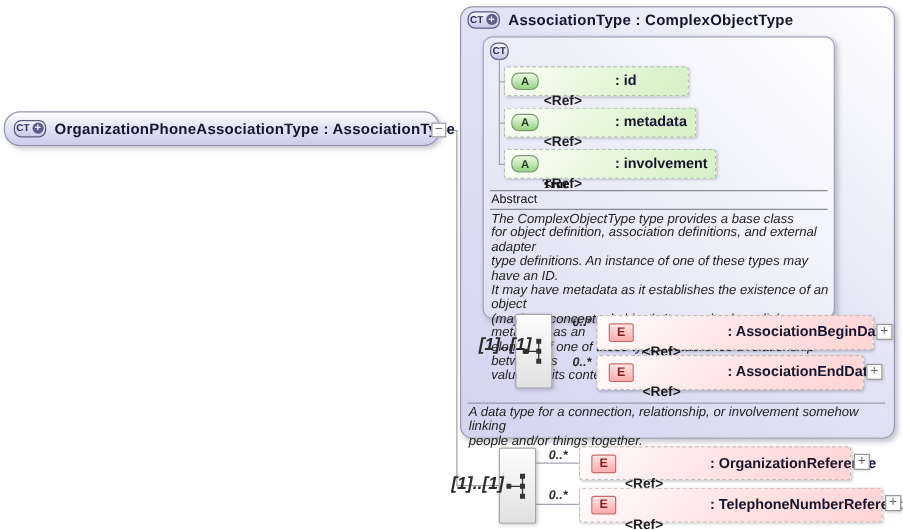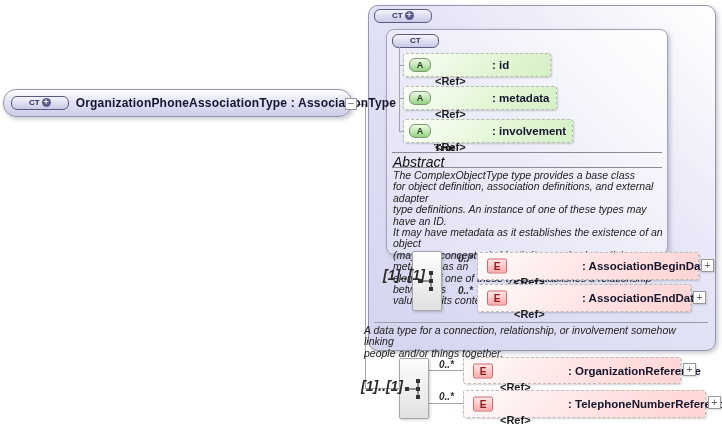--- a/index.html
+++ b/index.html
@@ -10,21 +10,21 @@
   .node { position:absolute; border:1px solid #9595ac; box-shadow:2px 2px 4px rgba(90,90,120,.35); box-sizing:border-box; }
   #root-box { border-radius:13px; background:linear-gradient(180deg,#ffffff 0%,#e3e3f6 45%,#cccce9 100%); }
   #type-box { border-radius:10px; background:linear-gradient(225deg,#ffffff 0%,#e3e3f6 45%,#d4d4ef 100%); }
   #base-box { border-radius:8px; border-color:#a2a2b8; background:linear-gradient(225deg,#ffffff 0%,#ececf9 55%,#e0e0f4 100%); }
 
   .hdr { position:absolute; display:flex; align-items:center; gap:7px; white-space:nowrap; }
   .hdr .title { font-weight:bold; font-size:12px; color:#15152e; letter-spacing:.2px; }
 
   .ct-icon { display:inline-flex; border:1px solid #5a5a80; border-radius:6px;
              background:linear-gradient(180deg,#f4f4fc,#c9c9e6); color:#2c2c55; font-size:8px;
-             font-weight:bold; padding:1px 17px; height:10px; line-height:10px; }
+             font-weight:bold; padding:1px 1px; height:10px; line-height:10px; }
   .ct-plus { width:9px; height:9px; border-radius:50%; background:#5c5c88; color:#eeeefa; font-size:9px;
              line-height:8px; text-align:center; margin-left:2px; font-weight:bold; display:inline-block; }
 
   .attr-box { position:absolute; border:1px dashed #b4bdae; border-radius:3px;
               background:linear-gradient(135deg,#fcfff9 0%,#e4f6d8 55%,#d5f0c6 100%);
               box-shadow:1px 1px 2px rgba(0,0,0,.18); box-sizing:border-box; }
   .elem-box { position:absolute; border:1px dashed #c0bcbc; border-radius:3px;
               background:linear-gradient(135deg,#fffcfc 0%,#ffe2e2 55%,#ffd4d4 100%);
               box-shadow:1px 1px 2px rgba(0,0,0,.18); box-sizing:border-box; }
 
@@ -47,21 +47,21 @@
 
   .occurs { position:absolute; font-size:10px; font-style:italic; font-weight:bold; color:#2b2b2b; white-space:nowrap; }
   .card   { position:absolute; font-size:14px; font-style:italic; font-weight:bold; color:#2b2b2b; white-space:nowrap; z-index:3; }
 
   .btn { position:absolute; border:1px solid #9a9a9a; background:#fdfdfd; color:#666; text-align:center;
          box-sizing:border-box; z-index:4; cursor:pointer; }
   .minus-btn { width:12px; height:12px; font-size:11px; line-height:9px; }
   .plus-btn  { width:13px; height:13px; font-size:11px; line-height:10px; box-shadow:1px 1px 2px rgba(0,0,0,.15); }
 
   .doc { position:absolute; font-size:10.5px; font-style:italic; color:#222; line-height:11.4px; white-space:pre-line; }
-  .abstract-label { position:absolute; font-size:14px; font-style:italic; color:#111; }
+  .abstract-label { position:absolute; font-size:10px; color:#111; }
   .abstract-value { position:absolute; font-size:10.5px; font-weight:bold; color:#111; }
   .sep { position:absolute; height:1px; background:#8a8a96; }
 </style>
 </head>
 <body>
 
 <div id="stage">
 
   <div class="line" style="left:357px;top:104px;width:9px;height:1px;"></div>
   <div class="line" style="left:365px;top:104px;width:1px;height:285px;"></div>
@@ -73,20 +73,21 @@
   <div class="line" style="left:442px;top:298px;width:35px;height:1px;"></div>
   <div class="line" style="left:429px;top:370px;width:34px;height:1px;"></div>
   <div class="line" style="left:429px;top:403px;width:34px;height:1px;"></div>
 
   <div class="node" id="type-box" style="left:368px;top:5px;width:348px;height:346px;"></div>
   <div class="hdr" style="left:374px;top:8px;height:15px;z-index:2;">
     <span class="ct-icon">
         <span>CT</span>
         <span class="ct-plus">+</span>
       </span>
+    <span class="title">AssociationType : ComplexObjectType</span>
   </div>
 
   <div class="node" id="base-box" style="left:386px;top:29px;width:282px;height:226px;z-index:1;"></div>
   <div class="hdr" style="left:392px;top:33px;height:15px;z-index:2;">
     <span class="ct-icon">
         <span>CT</span>
       </span>
   </div>
 
   <div class="line" style="left:399px;top:47px;width:1px;height:85px;z-index:2;"></div>
@@ -144,21 +145,21 @@
 
   <span class="occurs" style="left:458px;top:285px;">0..*</span>
   <div class="elem-box" style="left:477px;top:284px;width:214px;height:28px;z-index:2;">
     <span class="e-icon">E</span>
     <span class="ref">&lt;Ref&gt;</span>
     <span class="name">: AssociationEndDate</span>
   </div>
   <div class="btn plus-btn" style="left:693px;top:291px;">+</div>
 
   <div class="sep" style="left:374px;top:322px;width:334px;z-index:2;background:#9a9aa8;"></div>
-  <div class="doc" style="left:364px;top:325px;width:336px;z-index:2;">A data type for a connection, relationship, or involvement somehow linking
+  <div class="doc" style="left:375px;top:325px;width:336px;z-index:2;">A data type for a connection, relationship, or involvement somehow linking
 people and/or things together.</div>
 
   <div class="node" id="root-box" style="left:3px;top:89px;width:349px;height:28px;"></div>
   <div class="hdr" style="left:11px;top:95px;height:15px;z-index:2;">
     <span class="ct-icon">
         <span>CT</span>
         <span class="ct-plus">+</span>
       </span>
     <span class="title">OrganizationPhoneAssociationType : AssociationType</span>
   </div>

